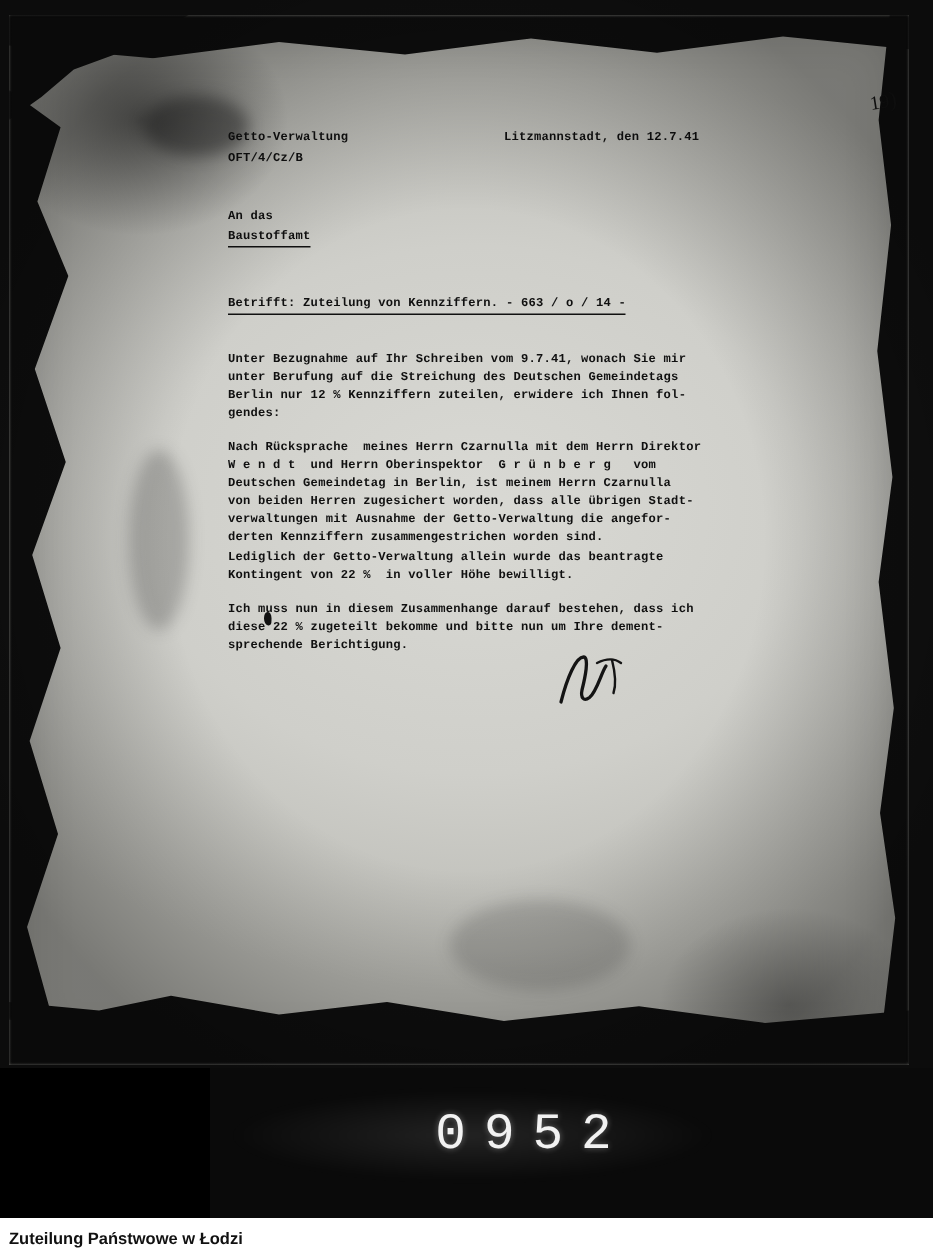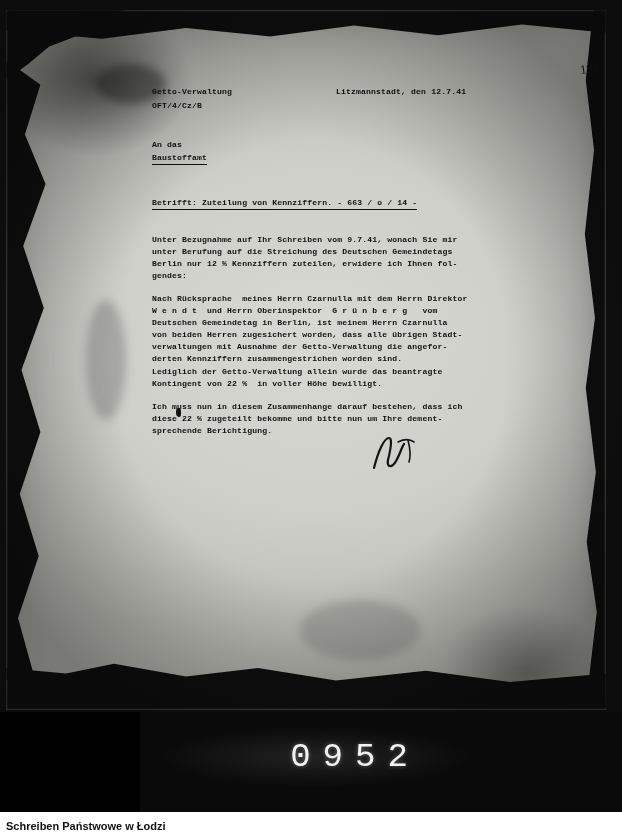--- a/index.html
+++ b/index.html
@@ -242,16 +242,16 @@
     <div id="vignette"></div>
   </div>
 
   <div id="numstrip">
     <div class="white-wedge"></div>
   </div>
   <div id="glow"></div>
   <div id="framenum">0952</div>
 
   <div id="footer">
-    <span id="footer-text">Schreiben Państwowe w Łodzi</span>
+    <span id="footer-text">Zuteilung Państwowe w Łodzi</span>
   </div>
 
 </div>
 
 </body></html>

